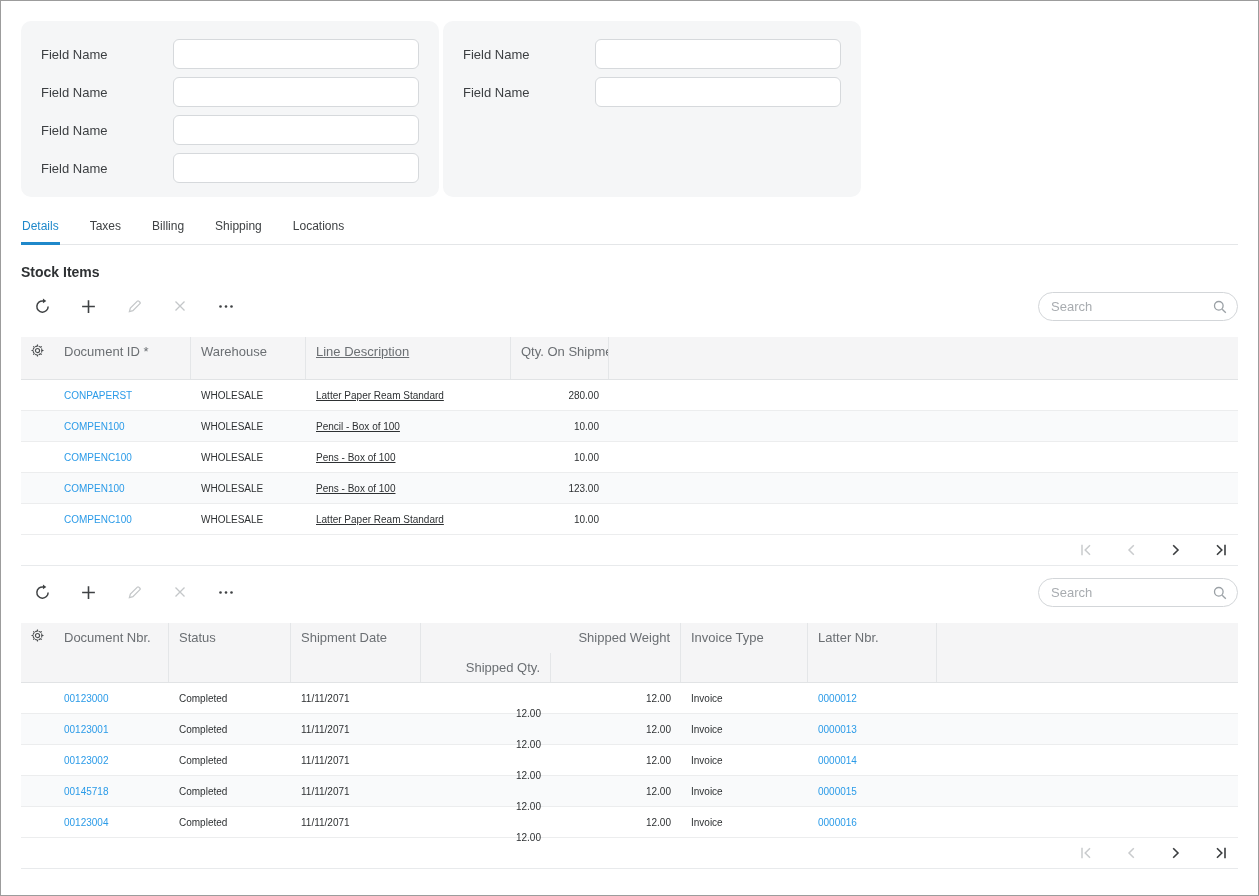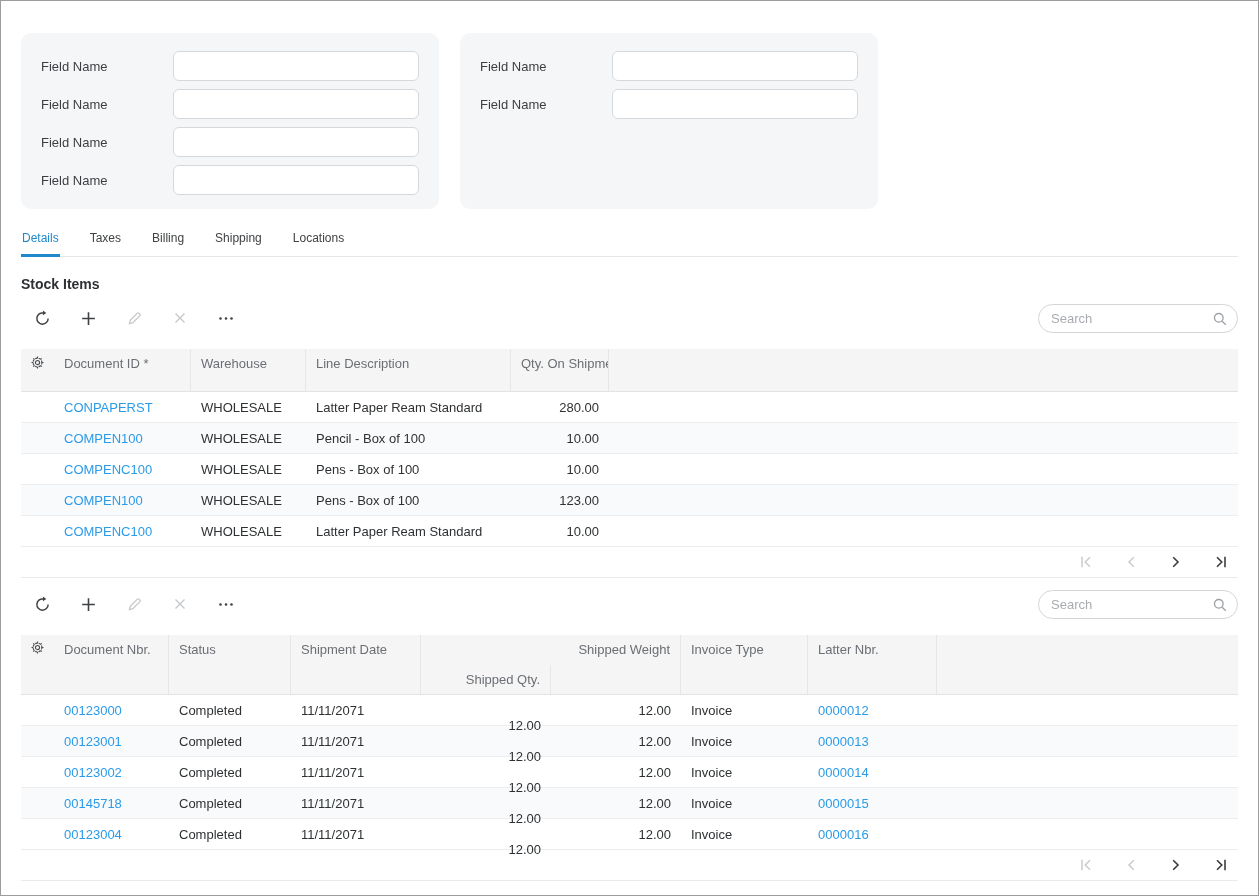--- a/index.html
+++ b/index.html
@@ -5,21 +5,21 @@
   * { margin:0; padding:0; box-sizing:border-box; }
   html,body { background:#e8e8e8; }
   body { font-family:"Liberation Sans","DejaVu Sans",sans-serif; }
   .page {
     width:1259px; height:896px; background:#fff;
     border:1px solid #9c9c9c; margin:0 auto; overflow:hidden;
   }
   .content { padding:0 20px; }
 
   
-  .panels { display:flex; gap:21px; padding-top:32px; }
+  .panels { display:flex; gap:4px; padding-top:20px; }
   .panel { width:418px; height:176px; background:#f5f6f7; border-radius:10px;
            padding:18px 20px; }
   .field-row { display:flex; align-items:center; height:30px; margin-bottom:8px; }
   .field-label { width:132px; font-size:13px; color:#3c3f42; }
   .field-input { width:246px; height:30px; background:#fff; border:1px solid #d6d9dc;
                  border-radius:6px; padding:0 8px; font:13px "Liberation Sans",sans-serif; color:#333; }
 
   
   .tabs { display:flex; gap:29px; margin-top:16px; border-bottom:1px solid #e4e6e8; }
   .tab { font-size:12px; color:#3f4244; padding:6px 1px 9px; cursor:pointer;
@@ -40,31 +40,31 @@
   .search-glyph { position:absolute; right:10px; top:7px; }
 
   
   .grid { margin-top:16px; }
   .grid-header { display:flex; background:#f5f5f6; border-bottom:1px solid #e1e3e5;
                  color:#6b6f73; font-size:13px; }
   .grid-header .cell { border-right:1px solid #e4e6e8; padding:7px 10px; }
   .grid-header .cell.fill { border-right:none; }
   .grid-header.tall .cell { min-height:42px; }
   .grid-row { display:flex; border-bottom:1px solid #ecedee; height:31px;
-              align-items:center; font-size:13px; color:#2e3133; }
+              align-items:center; font-size:10px; color:#2e3133; }
   .grid-row.alt { background:#f9fafb; }
   .cell { padding:0 10px; overflow:hidden; white-space:nowrap; }
   .num { text-align:right; }
   .cell a { color:#2b9be8; text-decoration:none; cursor:pointer; }
   .gear-cell { width:33px; display:flex; justify-content:center; align-items:flex-start;
                padding:6px 0 0; cursor:pointer; }
   .grid .fill { flex:1; }
 
   
-  .s-inv  { width:137px; } .s-wh  { width:115px; } .s-desc { width:205px; }
+  .s-inv  { width:137px; } .s-wh  { width:115px; } .s-desc { width:205px;text-decoration:underline; }
   .s-qty  { width:98px;  }
 
   
   .h-doc  { width:115px; } .h-st  { width:122px; } .h-date { width:130px; }
   .h-qty  { width:130px;margin-top:30px; } .h-wgt { width:130px; } .h-it   { width:127px; }
   .h-in   { width:129px; }
 
   
   .pager { display:flex; justify-content:flex-end; gap:27px; align-items:center;
            height:31px; border-bottom:1px solid #e8eaec; padding-right:8px; }

